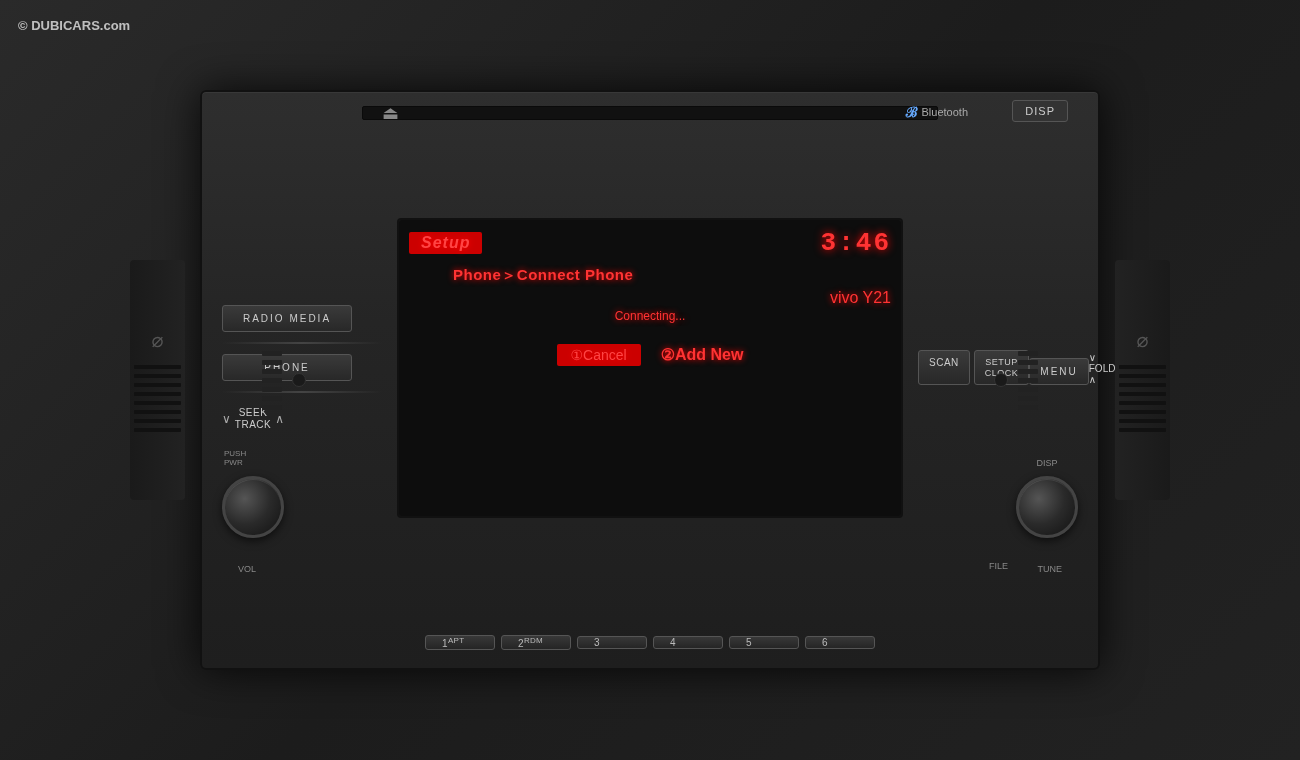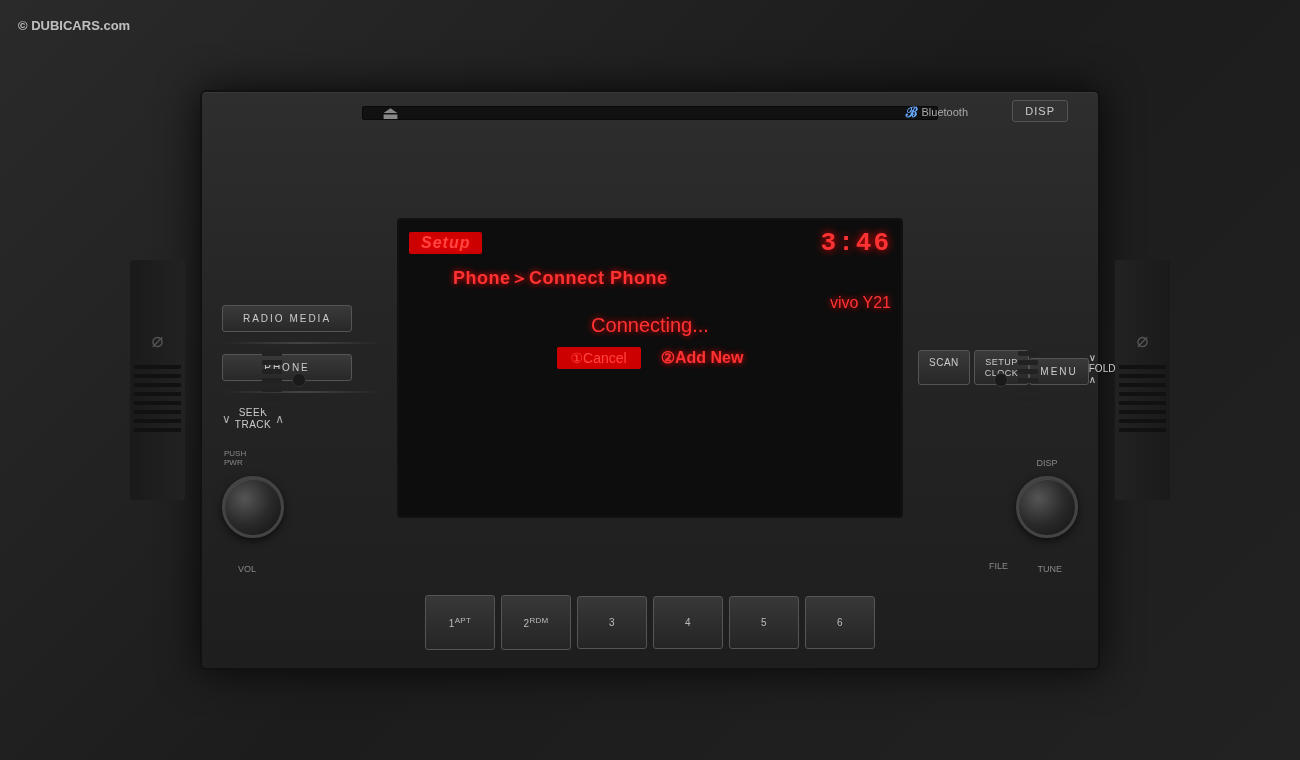--- a/index.html
+++ b/index.html
@@ -205,44 +205,44 @@
       font-size: 26px;
       font-weight: bold;
       font-family: 'Courier New', monospace;
       text-shadow: 0 0 8px #ff0000;
       letter-spacing: 2px;
     }
 
     
     .display-phone-line {
       color: #ff3333;
-      font-size: 18px;
+      font-size: 15px;
       font-weight: bold;
       margin-bottom: 4px;
       text-shadow: 0 0 6px #ff0000;
       letter-spacing: 0.5px;
       padding-left: 44px;
     }
 
     
     .display-device {
       color: #ff3333;
       font-size: 16px;
       text-align: right;
       text-shadow: 0 0 6px #ff0000;
       margin-bottom: 2px;
     }
 
     
     .display-connecting {
       color: #ff3333;
-      font-size: 20px;
+      font-size: 12px;
       text-align: center;
       text-shadow: 0 0 6px #ff0000;
-      margin-bottom: 10px;
+      margin-bottom: 21px;
     }
 
     
     .display-actions {
       display: flex;
       align-items: center;
       gap: 20px;
       justify-content: center;
     }
 
@@ -319,24 +319,24 @@
       justify-content: center;
       gap: 6px;
     }
 
     .preset-btn {
       background: linear-gradient(180deg, #383838 0%, #252525 100%);
       border: 1px solid #555;
       border-radius: 3px;
       color: #bbb;
       font-size: 10px;
-      padding: 20px 16px;
+      padding: 0 16px;
       letter-spacing: 0.3px;
       min-width: 70px;
-      text-align: center;
+      text-align: left;
     }
 
     .hr-line {
       height: 2px;
       background: linear-gradient(90deg, transparent, #444, transparent);
       border-radius: 1px;
       width: 100%;
       margin: 2px 0;
     }
 

